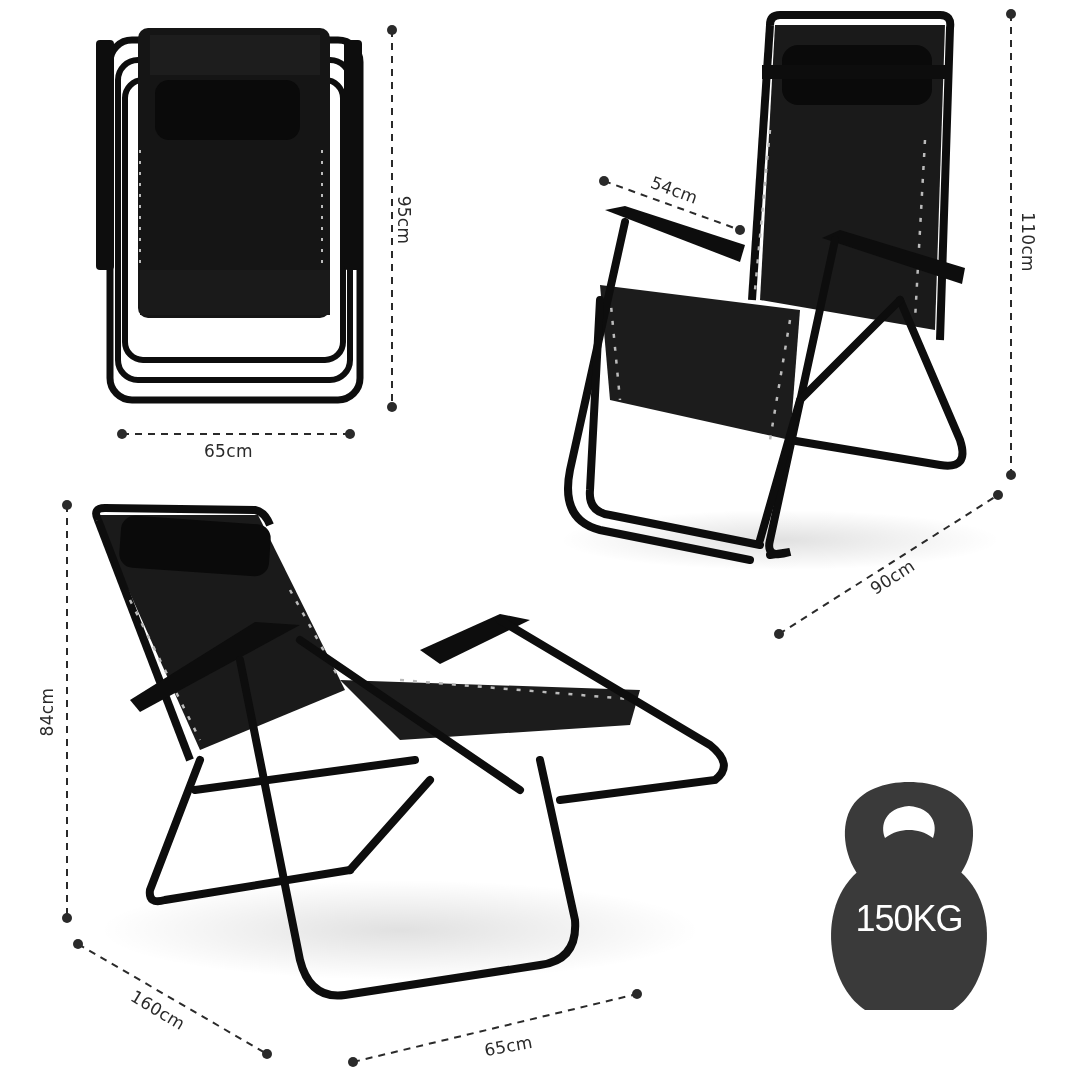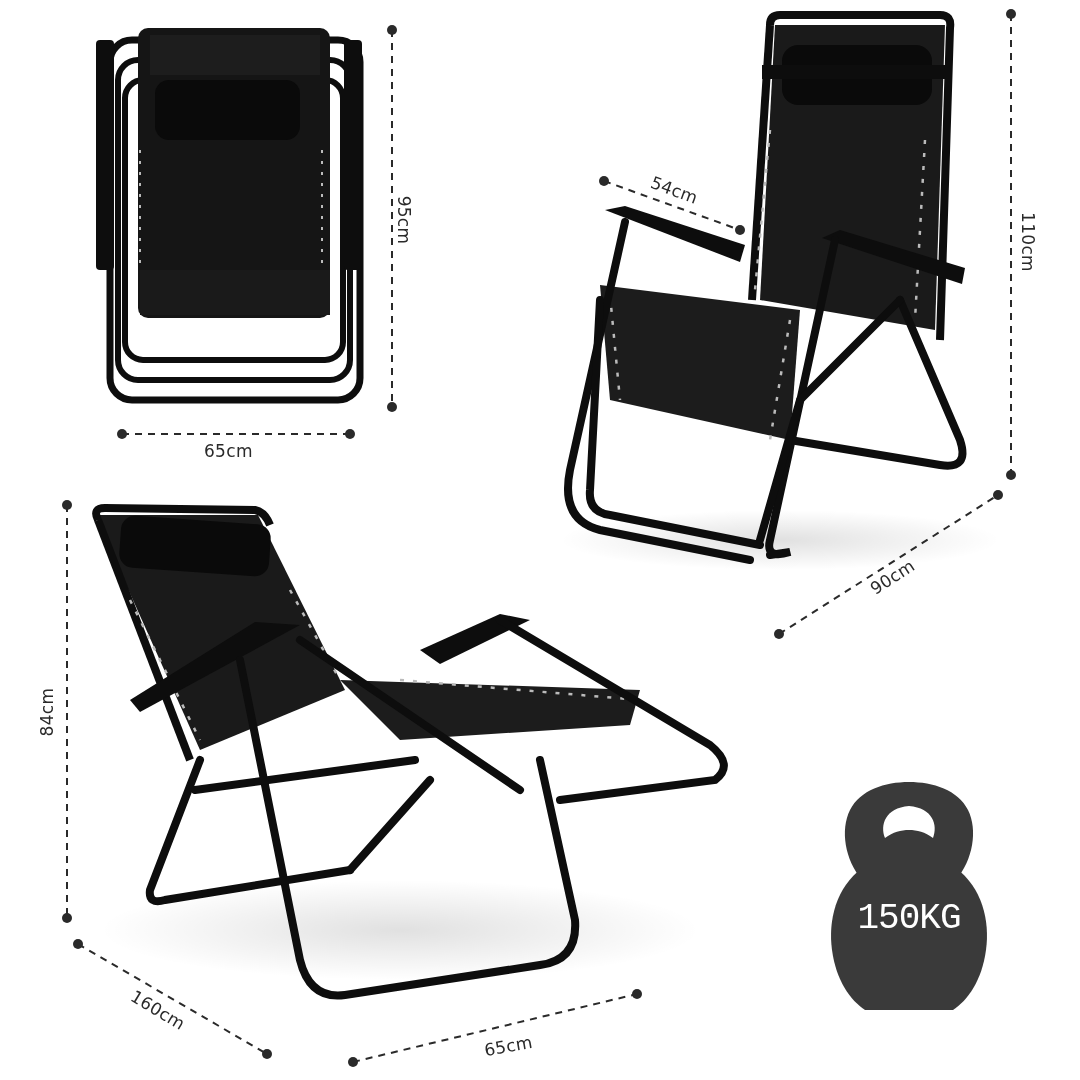--- a/index.html
+++ b/index.html
@@ -1,19 +1,19 @@
 <!DOCTYPE html>
 <html><head>
 <meta charset="utf-8">
 <style>
   html, body { margin:0; padding:0; background:#ffffff; }
   body { width:1080px; height:1080px; position:relative; overflow:hidden; font-family:"DejaVu Sans","Liberation Sans",sans-serif; }
   .canvas { position:absolute; left:0; top:0; width:1080px; height:1080px; }
   .dim-label { position:absolute; font-size:17px; color:#2a2a2a; font-weight:normal; letter-spacing:0.3px; white-space:nowrap; transform-origin:center center; }
-  .weight-text { position:absolute; left:834px; top:898px; width:150px; text-align:center; color:#ffffff; font-size:36px; font-family:Liberation Mono, monospace; letter-spacing:-1px; }
+  .weight-text { position:absolute; left:834px; top:898px; width:150px; text-align:center; color:#ffffff; font-size:36px; font-family:Liberation Sans, sans-serif; letter-spacing:-1px; }
 </style>
 </head>
 <body>
 
 <svg class="canvas" viewBox="0 0 1080 1080" xmlns="http://www.w3.org/2000/svg">
   <defs>
     <radialGradient id="shadow" cx="50%" cy="50%" r="50%">
       <stop offset="0%" stop-color="#000" stop-opacity="0.12"></stop>
       <stop offset="100%" stop-color="#000" stop-opacity="0"></stop>
     </radialGradient>

